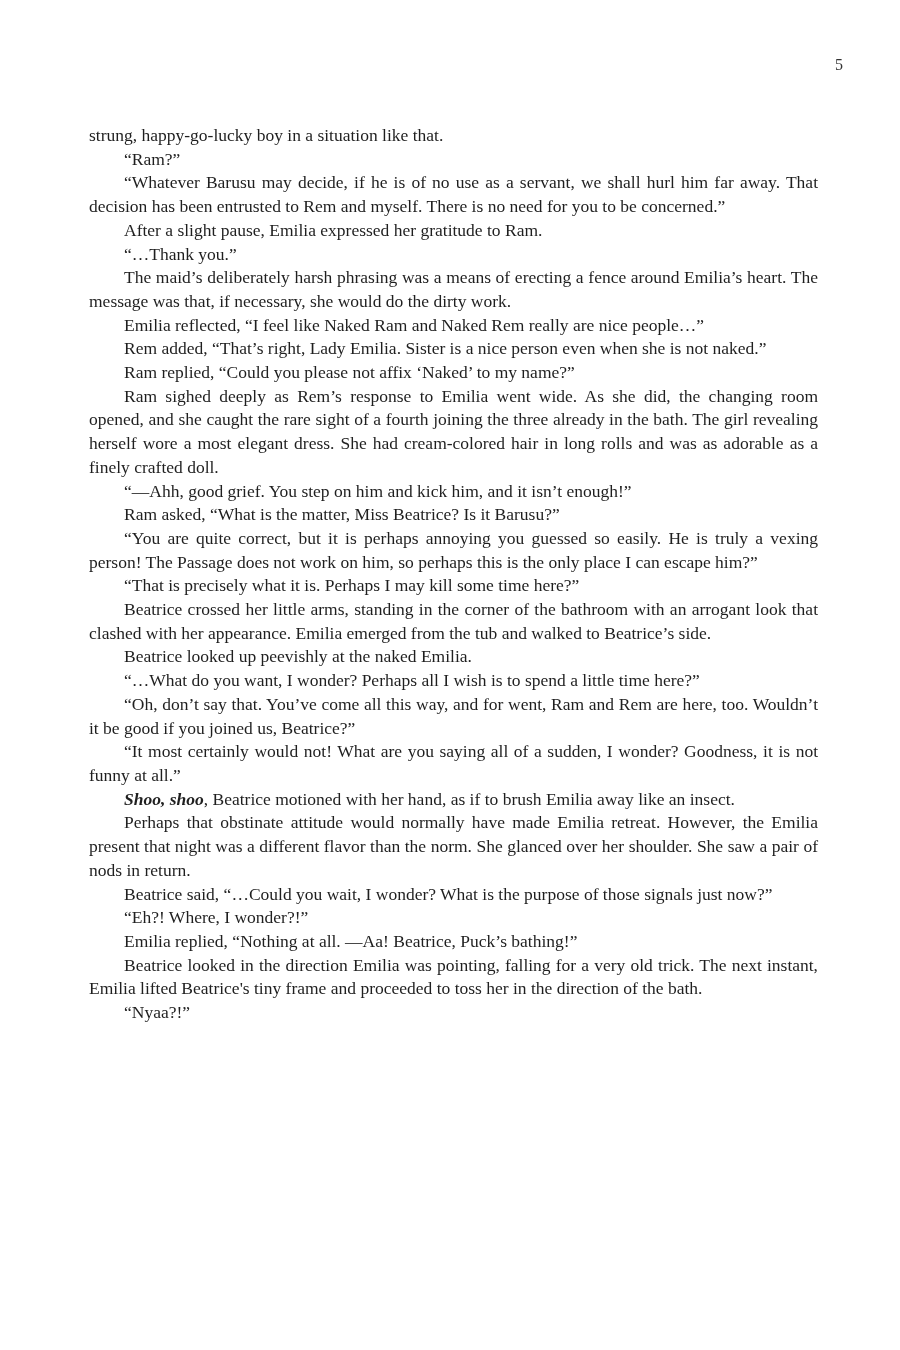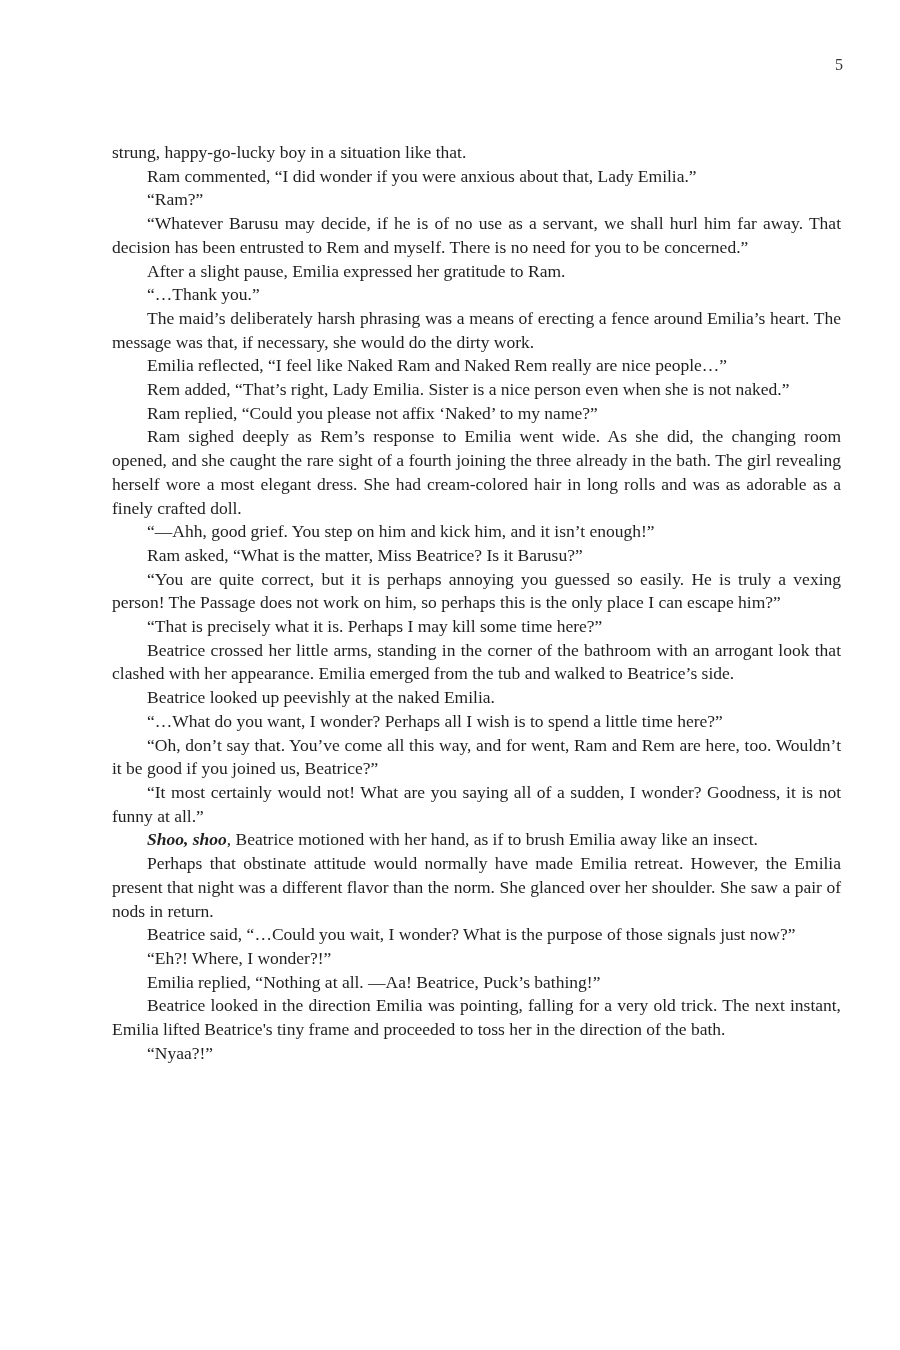--- a/index.html
+++ b/index.html
@@ -18,48 +18,46 @@
   .page-number {
     position: absolute;
     top: 56px;
     right: 57px;
     font-size: 16px;
     color: #333333;
   }
   .body-text {
     position: absolute;
     left: 89px;
-    top: 141px;
+    top: 124px;
     width: 729px;
     font-size: 17.5px;
     line-height: 23.7px;
     color: #1f1f1f;
     text-align: justify;
-    margin-left: 23px;
   }
   .para {
     margin: 0;
     padding: 0;
   }
   .para.indent {
     text-indent: 35px;
   }
   .para em {
     font-style: italic;
     font-weight: bold;
   }
 </style>
 </head>
 <body>
 
 <div class="page">
   <div class="page-number">5</div>
   <div class="body-text">
       <p class="para">strung, happy-go-lucky boy in a situation like that.</p>
-      <p class="para indent">Ram commented, “I did wonder if you were anxious about that, Lady Emilia.”</p>
       <p class="para indent">“Ram?”</p>
       <p class="para indent">“Whatever Barusu may decide, if he is of no use as a servant, we shall hurl him far away. That decision has been entrusted to Rem and myself. There is no need for you to be concerned.”</p>
       <p class="para indent">After a slight pause, Emilia expressed her gratitude to Ram.</p>
       <p class="para indent">“…Thank you.”</p>
       <p class="para indent">The maid’s deliberately harsh phrasing was a means of erecting a fence around Emilia’s heart. The message was that, if necessary, she would do the dirty work.</p>
       <p class="para indent">Emilia reflected, “I feel like Naked Ram and Naked Rem really are nice people…”</p>
       <p class="para indent">Rem added,  “That’s right, Lady Emilia. Sister is a nice person even when she is not naked.”</p>
       <p class="para indent">Ram replied, “Could you please not affix ‘Naked’ to my name?”</p>
       <p class="para indent">Ram sighed deeply as Rem’s response to Emilia went wide. As she did, the changing room opened, and she caught the rare sight of a fourth joining the three already in the bath. The girl revealing herself wore a most elegant dress. She had cream-colored hair in long rolls and was as adorable as a finely crafted doll.</p>
       <p class="para indent">“—Ahh, good grief. You step on him and kick him, and it isn’t enough!”</p>

